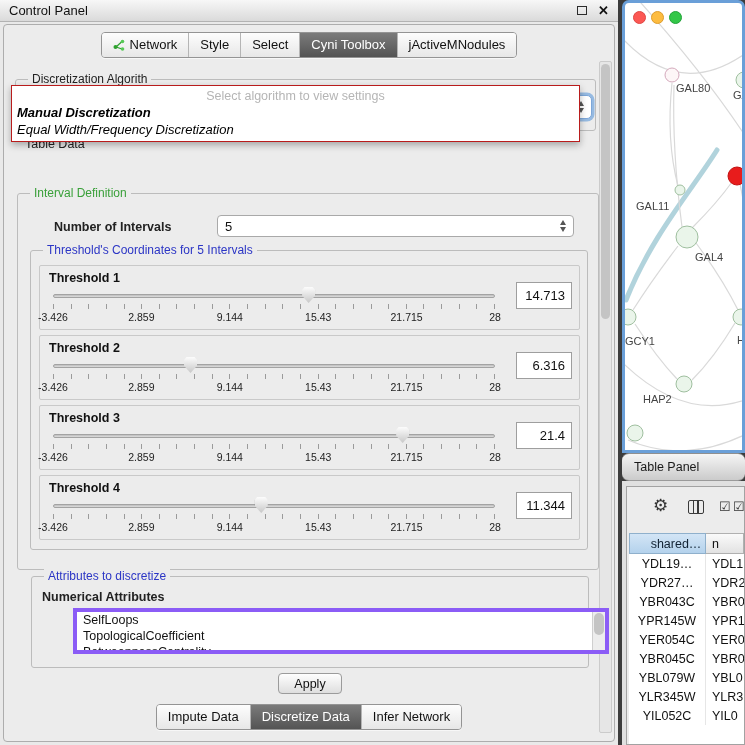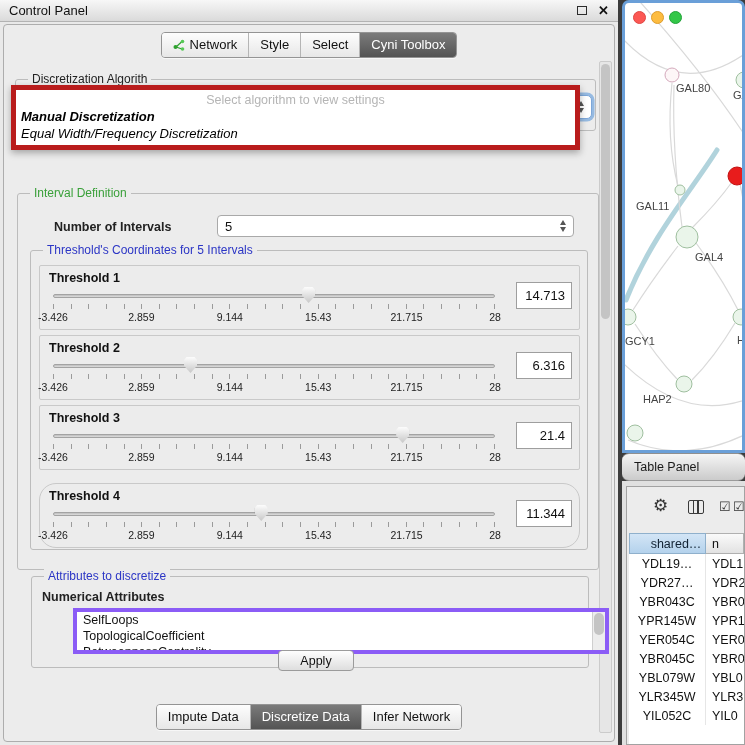--- a/index.html
+++ b/index.html
@@ -37,21 +37,21 @@
   
   .combo { position:absolute; background:#fff; border:1px solid #a9a9a9; border-radius:4px;
            display:flex; align-items:center; padding:0 7px; font-size:13px; color:#111; }
   .combo .ctext { flex:1; overflow:hidden; white-space:nowrap; }
   .stepper { display:flex; flex-direction:column; gap:2px; padding-left:6px; }
   .tri-up   { width:0; height:0; border-left:3.5px solid transparent; border-right:3.5px solid transparent; border-bottom:5px solid #555; }
   .tri-down { width:0; height:0; border-left:3.5px solid transparent; border-right:3.5px solid transparent; border-top:5px solid #555; }
   .focus-ring { border:1px solid #7da7d9; box-shadow:0 0 0 2.5px rgba(105,160,220,.65); }
 
   
-  .popup { position:absolute; left:7px; top:60px; width:569px; background:#fff; border:5px solid #b91c1c;
+  .popup { position:absolute; left:7px; top:60px; width:569px; background:#fff; border:1px solid #b91c1c;
            box-shadow:0 3px 7px rgba(0,0,0,.3); z-index:10; padding-bottom:3px; }
   .popup-placeholder { text-align:center; color:#b5b5b5; font-size:12.5px; padding:3px 0 1px; }
   .popup-item { font-size:13px; padding:1px 5px; color:#000;font-style:italic; }
   .popup-item.bold { font-weight:bold; }
 
   
   .lbl { position:absolute; font-size:12.5px; color:#222; white-space:nowrap; }
   .bold { font-weight:bold; }
 
   
@@ -149,20 +149,23 @@
         </div>
         <div class="segment">
           <span>Style</span>
         </div>
         <div class="segment">
           <span>Select</span>
         </div>
         <div class="segment selected">
           <span>Cyni Toolbox</span>
         </div>
+        <div class="segment">
+          <span>jActiveMNodules</span>
+        </div>
       </div>
     </div>
 
     <div class="cp-scrollbar">
       <div class="v-thumb"></div>
     </div>
 
     <div class="groupbox" style="left:11px; top:54px; width:581px; height:52px;">
       <span class="gb-title">Discretization Algorith</span>
     </div>
@@ -244,21 +247,21 @@
                 <span style="left: 0%;">-3.426</span>
                 <span style="left: 20%;">2.859</span>
                 <span style="left: 40%;">9.144</span>
                 <span style="left: 60%;">15.43</span>
                 <span style="left: 80%;">21.715</span>
                 <span style="left: 100%;">28</span>
               </div>
           </div>
         </div>
 
-        <div class="thr-block" style="top:232px;border-radius:17px;">
+        <div class="thr-block" style="top:224px;">
           <div class="t-label">Threshold 4</div>
           <div class="t-value">11.344</div>
           <div class="t-slider">
             <div class="t-track"></div>
             <div class="t-thumb" style="left: 46.9993%;"></div>
             <div class="t-ticks"></div>
             <div class="t-scale">
                 <span style="left: 0%;">-3.426</span>
                 <span style="left: 20%;">2.859</span>
                 <span style="left: 40%;">9.144</span>
@@ -278,21 +281,21 @@
 
       <div class="list-item">SelfLoops</div>
           <div class="list-item">TopologicalCoefficient</div>
           <div class="list-item">BetweennessCentrality</div>
           <div class="v-scrollbar">
           <div class="v-thumb" style="top:1px; height:22px;"></div>
         </div>
         </div>
     </div>
 
-    <div class="push-btn" style="left:274px; top:625px; width:76px; height:21px;">Apply</div>
+    <div class="push-btn" style="left:274px; top:648px; width:64px; height:21px;">Apply</div>
 
     <div class="tabs-row tabs-bottom">
       <div class="segmented">
         <div class="segment">
           <span>Impute Data</span>
         </div>
         <div class="segment selected">
           <span>Discretize Data</span>
         </div>
         <div class="segment">

